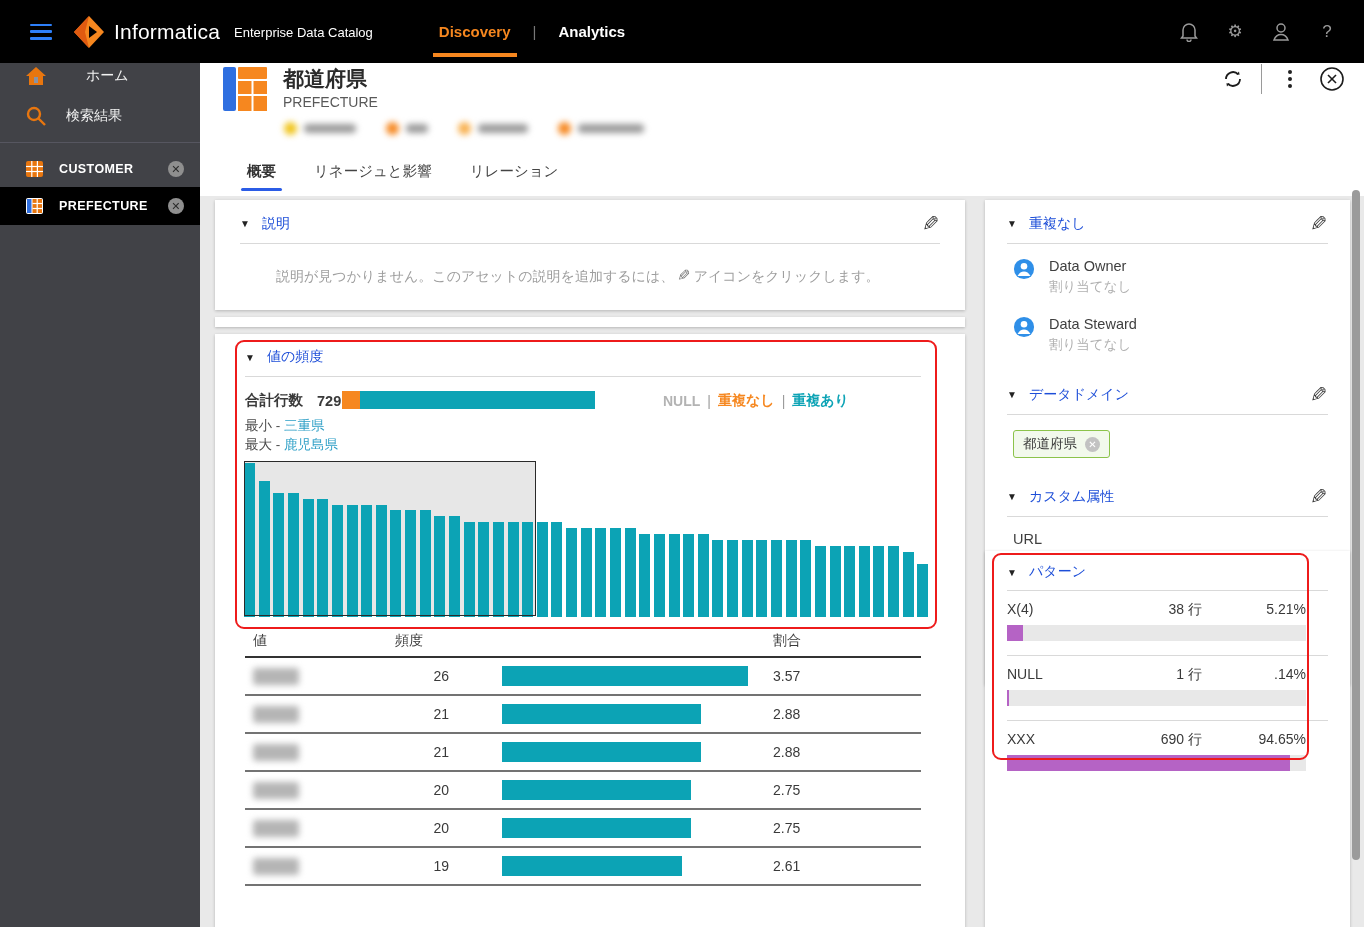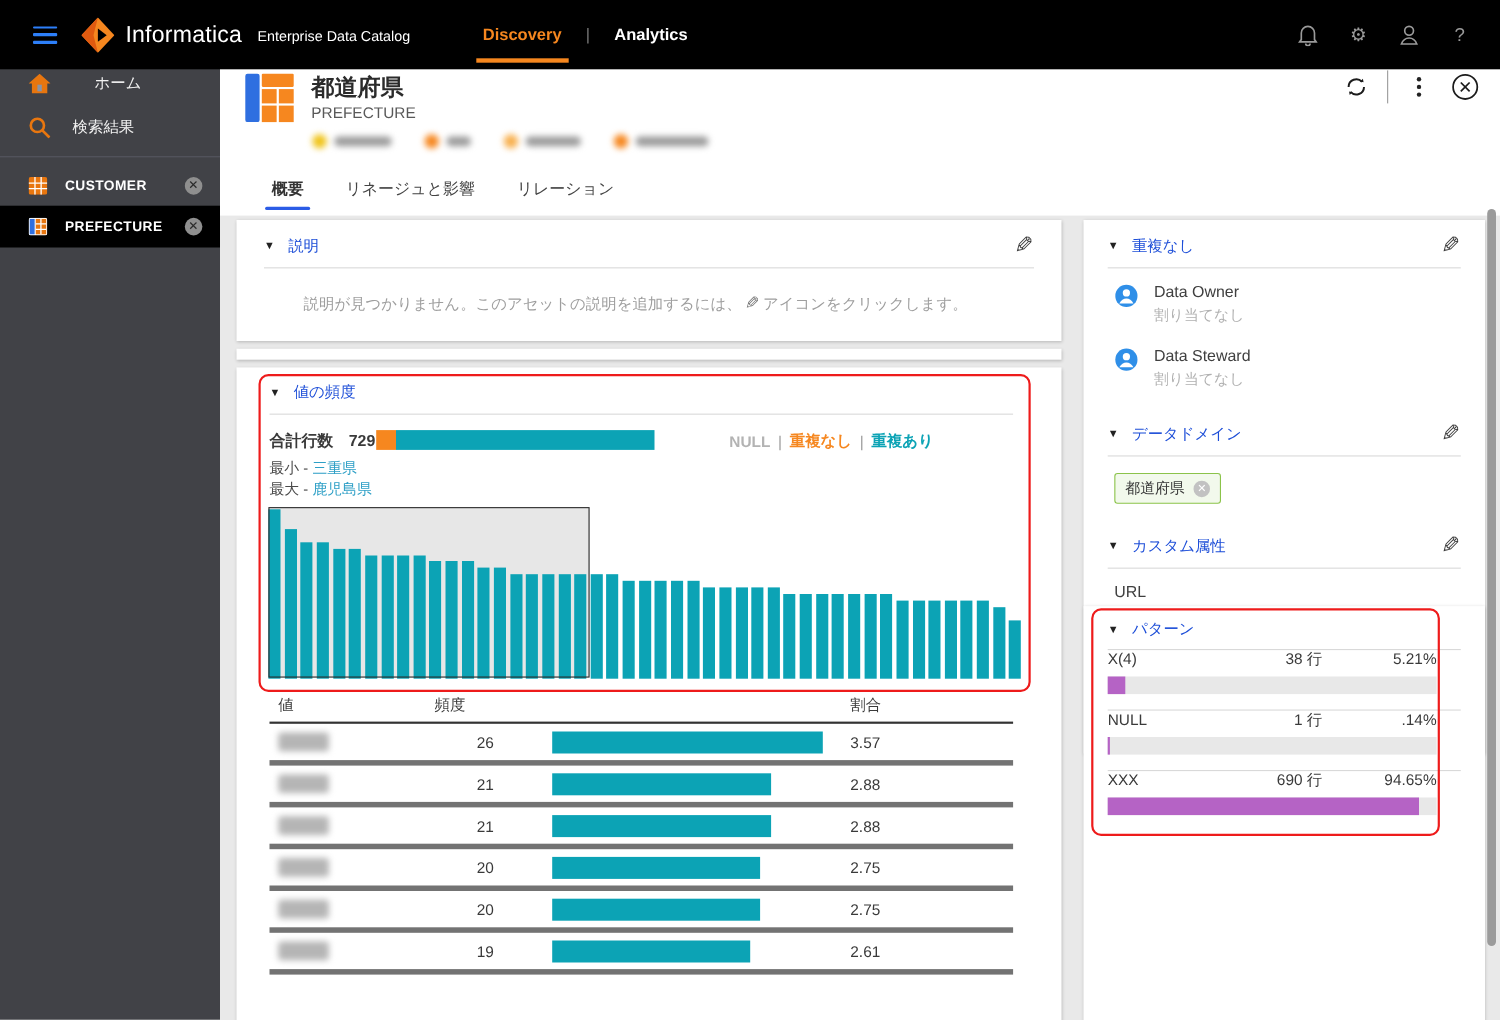--- a/index.html
+++ b/index.html
@@ -99,40 +99,40 @@
   .sel-bg { position:absolute; left:0; top:1px; width:292px; height:155px; background:#e7e7e7; }
   .sel-border { position:absolute; left:0; top:1px; width:292px; height:155px; border:1.5px solid #2a2a2a; z-index:3; }
   .hbar { position:absolute; bottom:0; width:11px; background:#0ca3b5; z-index:2; cursor:pointer; }
 
   
   .vtable { position:absolute; left:30px; top:298px; width:676px; font-size:14px; color:#3a3a3a; }
   .vt-head { display:flex; border-bottom:2px solid #333; padding-bottom:6px; }
   .vt-h-val { width:150px; padding-left:8px; }
   .vt-h-freq { width:120px; }
   .vt-h-pct { margin-left:auto; width:148px; }
-  .vrow { display:flex; align-items:center; height:38px; border-bottom:5px solid #737373; }
+  .vrow { display:flex; align-items:center; height:38px; border-bottom:2px solid #737373; }
   .v-blur { width:46px; height:17px; margin-left:8px; background:#b5b5b5; border-radius:3px; filter:blur(3px); }
   .v-freq { width:92px; margin-left:58px; text-align:right; }
   .v-barwrap { width:260px; margin-left:53px; }
   .v-bar { height:20px; background:#0ca3b5; }
   .v-pct { margin-left:auto; width:148px; }
 
   
   #detail-card { left:785px; top:150px; width:365px; height:485px; padding:13px 22px 0 22px; }
   .drow-icon { display:flex; gap:14px; margin-left:6px; }
   .drow-name { font-size:14.5px; color:#3f3f3f; }
   .drow-assign { font-size:13.5px; color:#b0b0b0; margin-top:4px; }
   .chip { display:inline-flex; align-items:center; gap:8px; margin:15px 0 0 6px; padding:4px 9px;
           background:#f2f9ec; border:1px solid #8bc34a; border-radius:3px; font-size:13.5px; color:#3a3a3a; cursor:pointer; }
   .chip-x { width:15px; height:15px; border-radius:50%; background:#c2c2c2; color:#fff; font-size:10px;
             line-height:15px; text-align:center; cursor:pointer; }
 
   #pattern-card { left:785px; top:501px; width:365px; height:426px; padding:12px 22px 0 22px; }
   #pattern-red { left:7px; top:2px; width:317px; height:207px; }
-  .p-row { margin-top:0; }
+  .p-row { margin-top:10px; }
   .p-line { display:flex; font-size:14px; color:#3a3a3a; align-items:baseline; }
   .p-name { width:110px; }
   .p-count { width:85px; text-align:right; }
   .p-pct { width:90px; margin-left:14px; text-align:right; }
   .p-track { margin-top:6px; width:299px; height:16px; background:#e8e8e8; }
   .p-fill { height:16px; background:#b563c5; }
   .p-div { height:1px; background:#d9d9d9; margin-top:14px; }
 
   .scrollbar { position:absolute; left:1152px; top:140px; width:8px; height:670px;
                background:#9b9b9b; border-radius:4px; cursor:pointer; z-index:15; }

